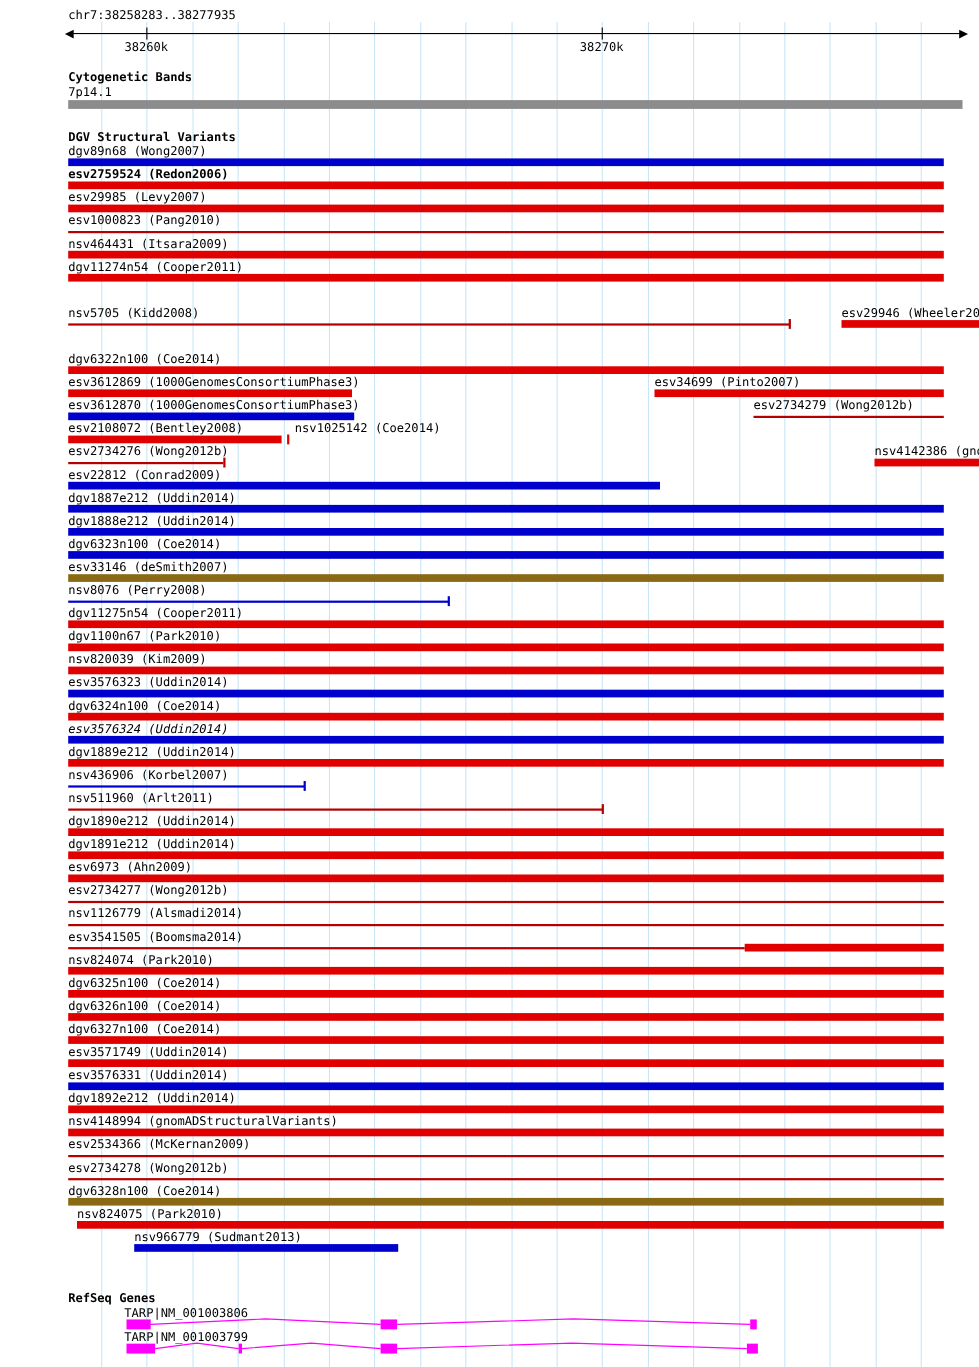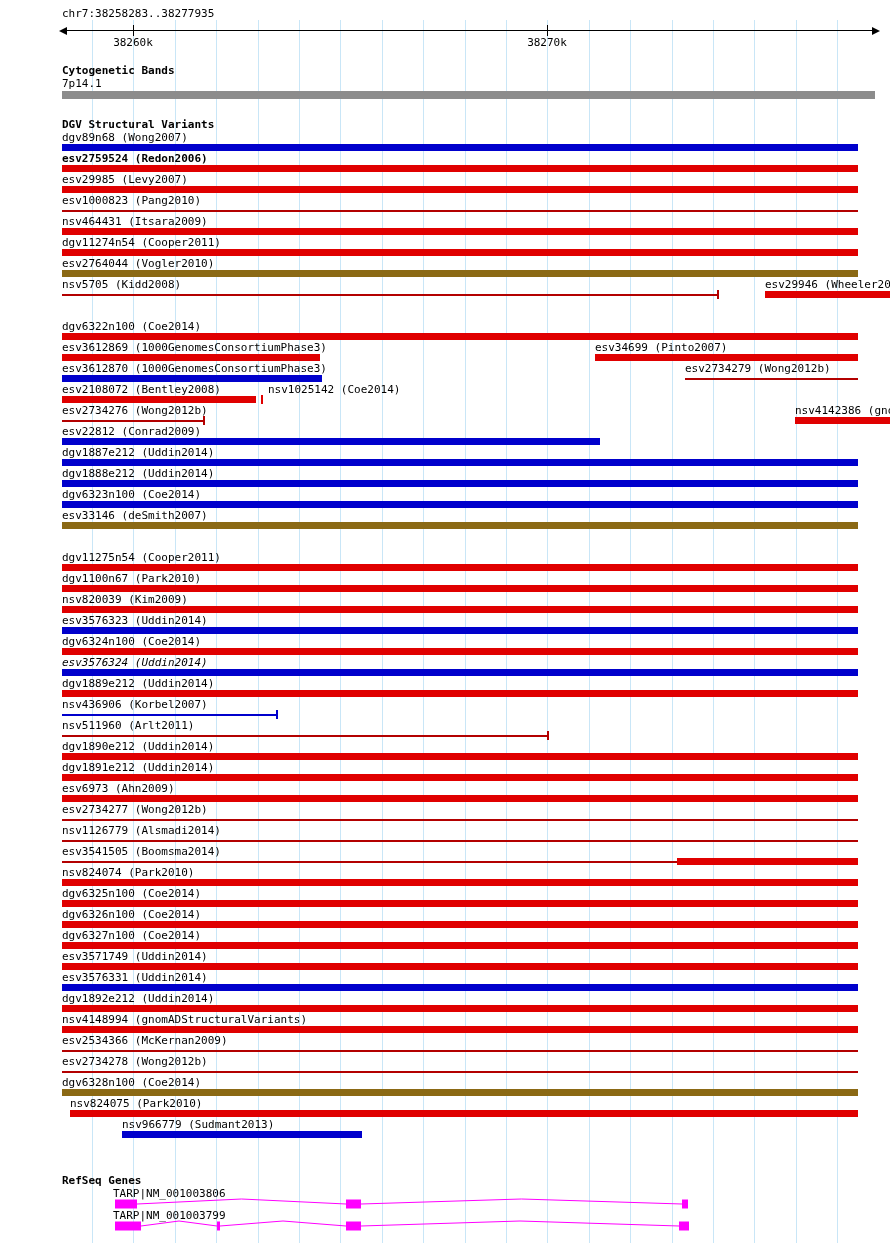--- a/index.html
+++ b/index.html
@@ -103,24 +103,20 @@
         <span class="track-label" style="left: 62px;">esv1000823 (Pang2010)</span>
       </div>
       <div class="track-row" style="top: 84px;">
         <div class="bar thick" style="left: 62px; width: 796px; background: rgb(224, 0, 0);"></div>
         <span class="track-label" style="left: 62px;">nsv464431 (Itsara2009)</span>
       </div>
       <div class="track-row" style="top: 105px;">
         <div class="bar thick" style="left: 62px; width: 796px; background: rgb(224, 0, 0);"></div>
         <span class="track-label" style="left: 62px;">dgv11274n54 (Cooper2011)</span>
       </div>
-      <div class="track-row" style="top: 126px;">
-        <div class="bar thick" style="left: 62px; width: 796px; background: rgb(139, 105, 20);"></div>
-        <span class="track-label" style="left: 62px;">esv2764044 (Vogler2010)</span>
-      </div>
       <div class="track-row" style="top: 147px;">
         <div class="bar thin" style="left: 62px; width: 656px; background: rgb(179, 0, 0);"></div>
         <div class="bar tick" style="left: 717px; background: rgb(179, 0, 0);"></div>
         <div class="bar thick" style="left: 765px; width: 125px; background: rgb(224, 0, 0);"></div>
         <span class="track-label" style="left: 62px;">nsv5705 (Kidd2008)</span>
         <span class="track-label" style="left: 765px;">esv29946 (Wheeler2008</span>
       </div>
       <div class="track-row" style="top: 189px; text-align: right;">
         <div class="bar thick" style="left: 62px; width: 796px; background: rgb(224, 0, 0);"></div>
         <span class="track-label" style="left: 62px;">dgv6322n100 (Coe2014)</span>
@@ -162,20 +158,25 @@
         <div class="bar thick" style="left: 62px; width: 796px; background: rgb(0, 0, 204);"></div>
         <span class="track-label" style="left: 62px;">dgv1888e212 (Uddin2014)</span>
       </div>
       <div class="track-row" style="top: 357px;">
         <div class="bar thick" style="left: 62px; width: 796px; background: rgb(0, 0, 204);"></div>
         <span class="track-label" style="left: 62px;">dgv6323n100 (Coe2014)</span>
       </div>
       <div class="track-row" style="top: 378px;">
         <div class="bar thick" style="left: 62px; width: 796px; background: rgb(139, 105, 20);"></div>
         <span class="track-label" style="left: 62px;">esv33146 (deSmith2007)</span>
+      </div>
+      <div class="track-row" style="top: 399px;">
+        <div class="bar thin" style="left: 62px; width: 346px; background: rgb(0, 0, 204);"></div>
+        <div class="bar tick" style="left: 407px; background: rgb(0, 0, 204);"></div>
+        <span class="track-label" style="left: 62px;">nsv8076 (Perry2008)</span>
       </div>
       <div class="track-row" style="top: 420px; text-align: right;">
         <div class="bar thick" style="left: 62px; width: 796px; background: rgb(224, 0, 0);"></div>
         <span class="track-label" style="left: 62px;">dgv11275n54 (Cooper2011)</span>
       </div>
       <div class="track-row" style="top: 441px;">
         <div class="bar thick" style="left: 62px; width: 796px; background: rgb(224, 0, 0);"></div>
         <span class="track-label" style="left: 62px;">dgv1100n67 (Park2010)</span>
       </div>
       <div class="track-row" style="top: 462px;">

